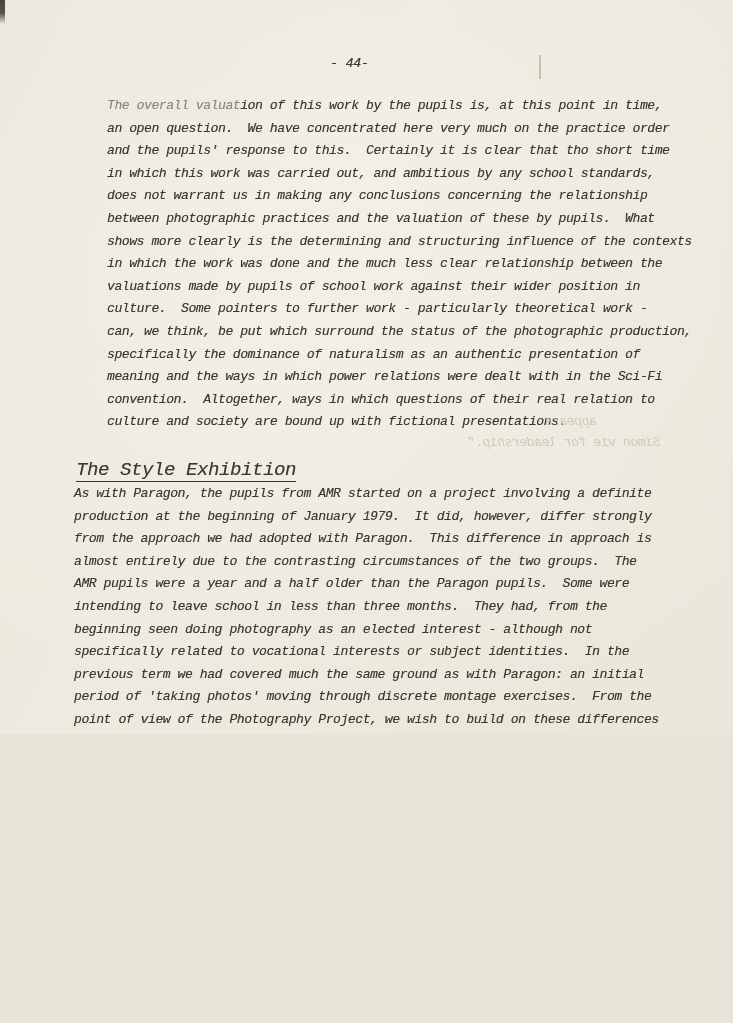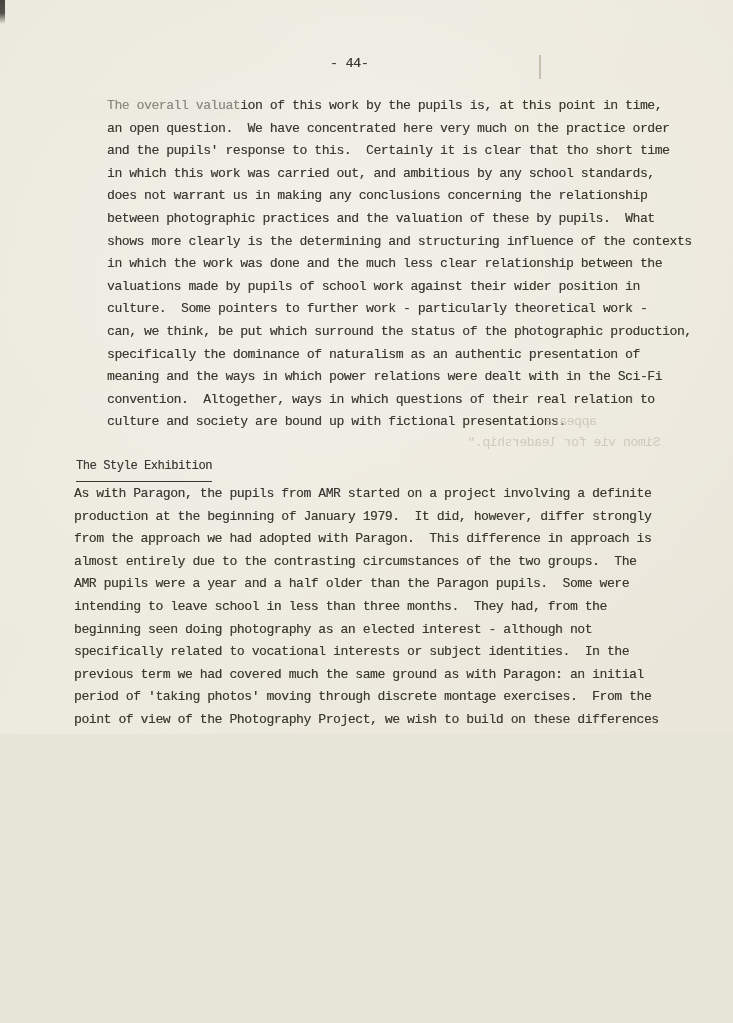--- a/index.html
+++ b/index.html
@@ -10,20 +10,21 @@
   .page {
     position: relative;
     width: 733px;
     height: 734px;
     background:
       radial-gradient(ellipse 900px 700px at 45% 35%, rgba(255,255,255,0.28), rgba(255,255,255,0) 70%),
       linear-gradient(115deg, #eae7db 0%, #edeadf 40%, #eae6d9 100%);
     overflow: hidden;
     font-family: "Liberation Mono", "DejaVu Sans Mono", monospace;
     color: #3a382f;
+    font-style: italic;
   }
   
   .type {
     position: absolute;
     font-size: 13px;
     letter-spacing: -0.4px;
     white-space: pre;
     text-shadow: 0.3px 0.3px 0.4px rgba(50,48,40,0.45);
   }
   .page-number {
@@ -33,23 +34,23 @@
   }
   .para-1 {
     top: 95px;
     left: 74px;
     line-height: 22.6px;
     margin-left: 33px;
   }
   .section-heading {
     top: 459px;
     left: 76px;
-    font-size: 12px;
+    font-size: 19px;
     border-bottom: 1.3px solid #3a382f;
-    padding-bottom: 8px;
+    padding-bottom: 0;
   }
   .para-2 {
     top: 483px;
     left: 74px;
     line-height: 22.6px;
   }
   
   .ink-fade {
     position: absolute;
     top: 99px;

